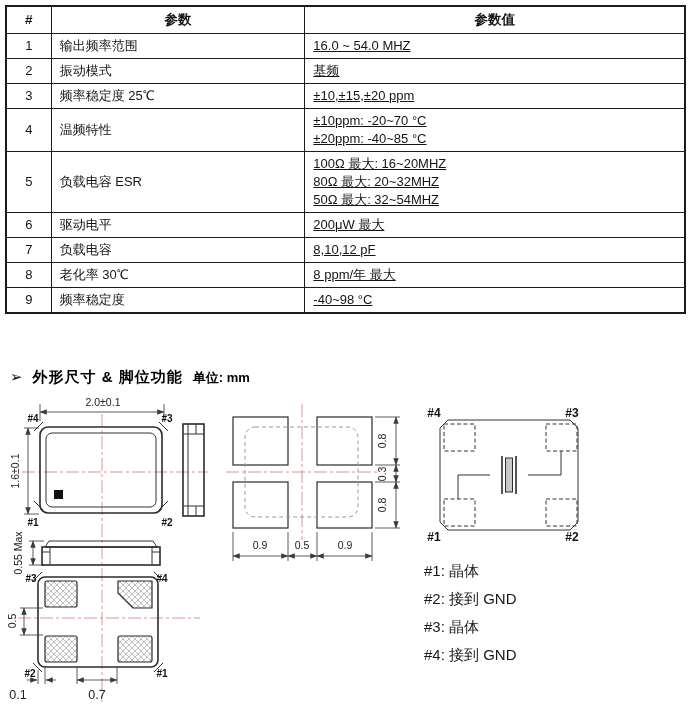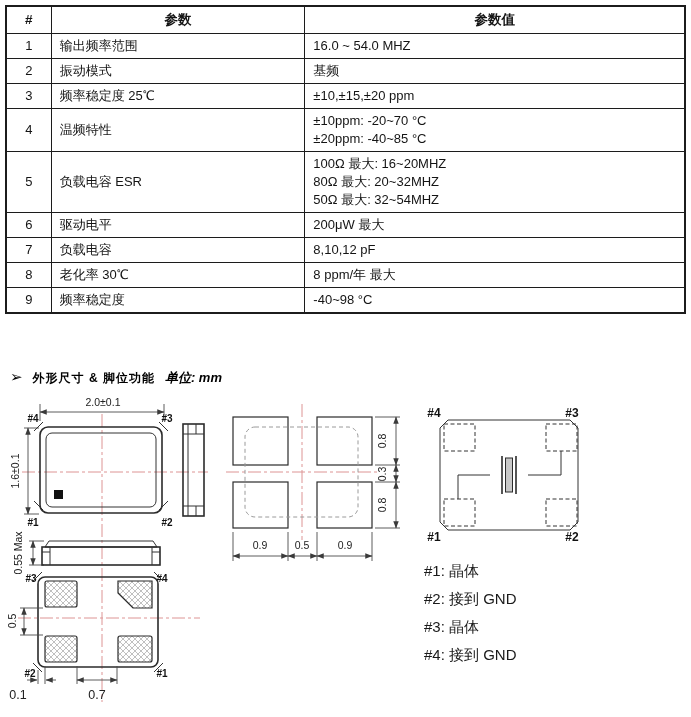--- a/index.html
+++ b/index.html
@@ -13,30 +13,30 @@
     font-size:13px;color:#141414;
   }
   table.params th, table.params td{
     border:1px solid #1c1c1c;
     padding:3px 8px;line-height:18px;vertical-align:middle;
   }
   table.params{border:2px solid #1c1c1c;}
   table.params th{font-weight:bold;text-align:center;font-size:13.5px;padding:4px 6px;}
   td.c-num{text-align:center;width:45px;}
   col.c1{width:45px;} col.c2{width:253px;} col.c3{width:379px;}
-  td.c-val{white-space:pre-line;}
+  td.c-val{white-space:pre-line;text-decoration:underline;}
 
   
   .section-head{
     position:absolute;left:10px;top:366px;display:flex;align-items:baseline;gap:10px;
     color:#000;
   }
   .section-head .bullet{font-size:15px;line-height:22px;}
-  .section-head .title{font-size:12px;font-weight:bold;letter-spacing:1px;}
-  .section-head .unit{font-size:13px;font-weight:bold;font-style:italic;}
+  .section-head .title{font-size:15px;font-weight:bold;letter-spacing:1px;}
+  .section-head .unit{font-size:13px;font-weight:bold;}
 
   
   svg.drawing{position:absolute;left:0;top:390px;}
   .ln{stroke:#333;stroke-width:1;fill:none;}
   .ln-th{stroke:#2b2b2b;stroke-width:1.6;fill:none;}
   .dimln{stroke:#4a4a4a;stroke-width:0.9;fill:none;}
   .ctr{stroke:#dd9494;stroke-width:1;fill:none;stroke-dasharray:13 3 3 3;}
   .dash-outline{stroke:#9a9a9a;stroke-width:1;fill:none;stroke-dasharray:4 3;}
   .padln{stroke:#2b2b2b;stroke-width:1.2;}
   text.dim{font-family:"Liberation Sans",sans-serif;font-size:10.5px;fill:#222;}

